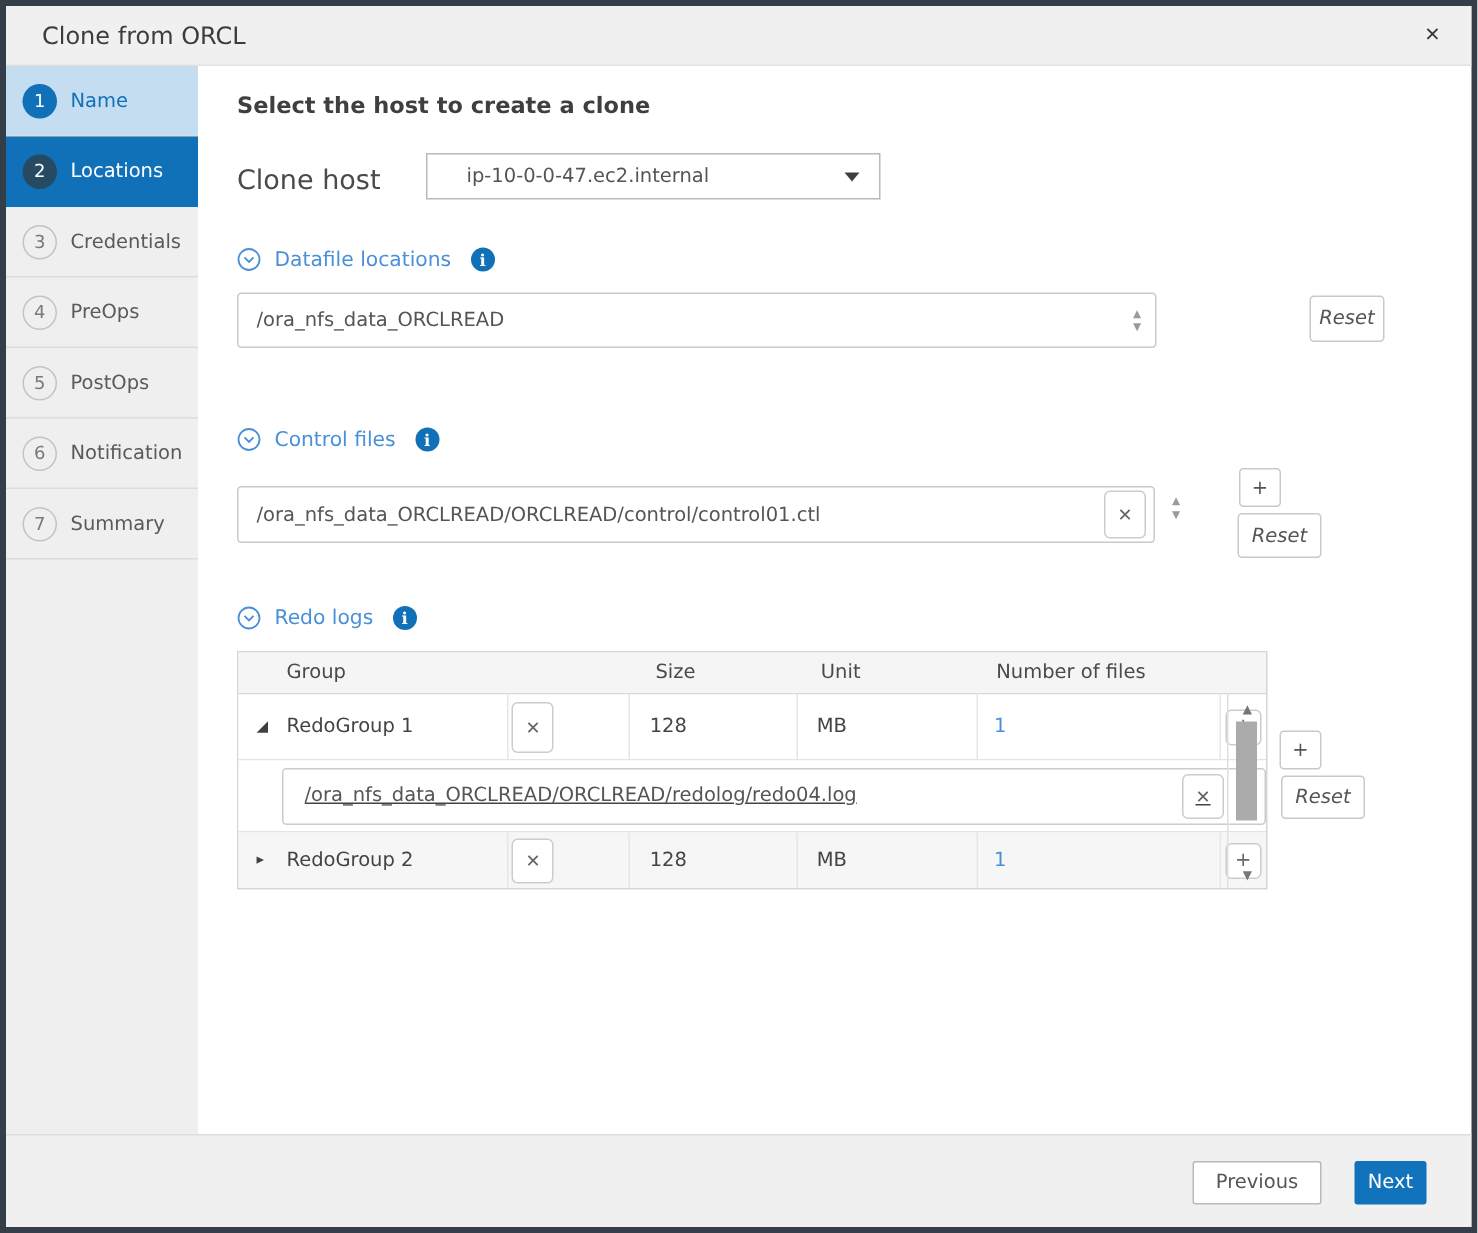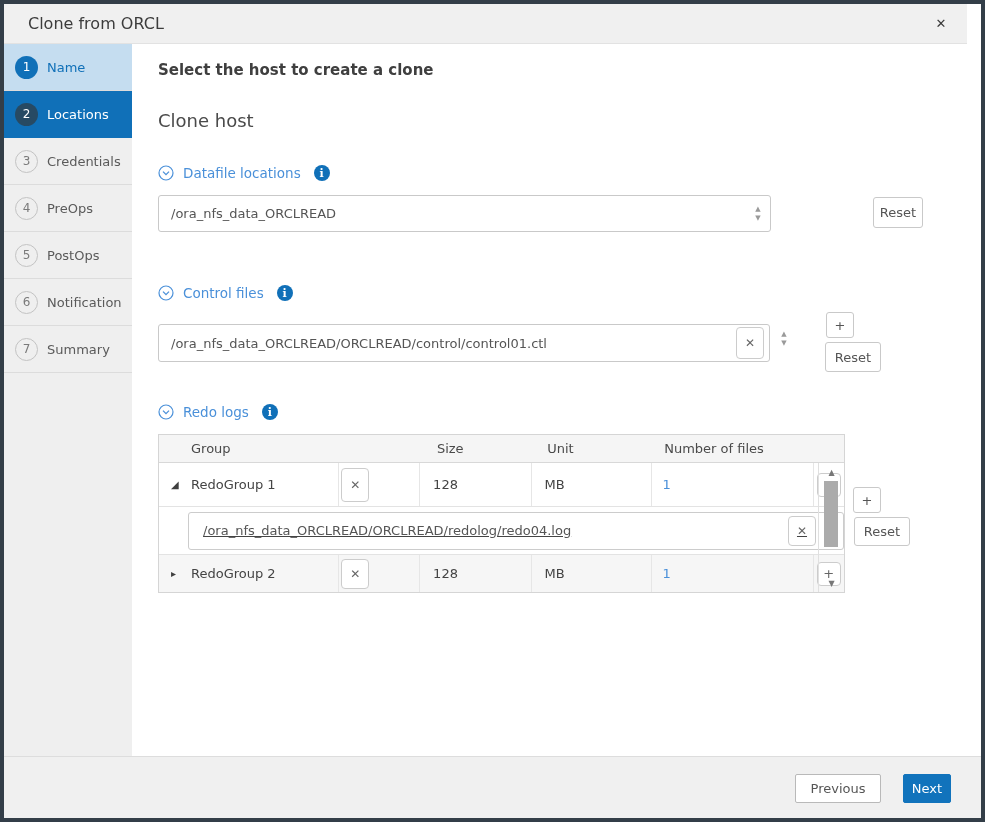--- a/index.html
+++ b/index.html
@@ -9,21 +9,21 @@
     width:985px; height:822px; position:relative;
     color:#444; font-size:13px;
   }
   .dialog {
     position:absolute; left:0; top:0; width:985px; height:822px;
     border:4px solid #333e48; background:#fff; overflow:hidden;
   }
 
   
   .titlebar {
-    position:absolute; left:0; top:0; right:14px; height:40px;
+    position:absolute; left:0; top:0; right:0; height:40px;
     background:#f0f0f0; border-bottom:1px solid #e2e2e2;
     display:flex; align-items:center; padding:0 16px 0 24px;
   }
   .titlebar .title { font-size:16px; color:#3c3c3c; }
   .titlebar .close {
     margin-left:auto; font-size:13px; color:#3a3a3a; cursor:pointer;
     width:20px; text-align:center; font-weight:bold;
   }
 
   
@@ -86,21 +86,21 @@
   .spinner span { font-size:7px; line-height:6px; color:#9a9a9a; }
 
   .btn {
     background:#fff; border:1px solid #c9c9c9; border-radius:3px; color:#555;
     font-size:13px; display:flex; align-items:center; justify-content:center; cursor:pointer;
   }
   .btn-x {
     width:28px; height:32px; border:1px solid #ccc; border-radius:4px; background:#fff;
     color:#666; font-size:12px; display:flex; align-items:center; justify-content:center; cursor:pointer;
   }
-  .pos { position:absolute; }
+  .pos { position:absolute;font-style:italic; }
 
   
   .rtable {
     position:absolute; left:154px; top:430px; width:687px;
     border:1px solid #d5d5d5; background:#fff;
   }
   .rt-row { display:flex; align-items:center; position:relative;gap:48px; }
   .rt-header { height:28px; background:#f5f5f5; border-bottom:1px solid #d8d8d8; color:#4a4a4a; }
   .rt-body-row { border-bottom:1px solid #e3e3e3; }
   .c-group { width:197px; display:flex; align-items:center; gap:10px; padding-left:12px; align-self:stretch; }
@@ -194,20 +194,24 @@
     </div>
     <div class="step step--pending">
       <span class="step-circle">7</span>
       <span>Summary</span>
     </div>
   </div>
 
   <div class="heading">Select the host to create a clone</div>
 
   <div class="clone-host-label">Clone host</div>
+  <div class="dropdown">
+    <span>ip-10-0-0-47.ec2.internal</span>
+    <span class="caret"></span>
+  </div>
 
   <div class="section-header" style="left:154px; top:161px;">
     <svg class="collapse-icon" viewBox="0 0 16 16">
       <circle cx="8" cy="8" r="7" fill="none" stroke="#4a90d9" stroke-width="1.2"></circle>
       <path d="M5 6.6 L8 9.6 L11 6.6" fill="none" stroke="#4a90d9" stroke-width="1.3"></path>
     </svg>
     <span>Datafile locations</span>
     <span class="info-icon">i</span>
   </div>
   <div class="path-box" style="left:154px; top:191px; width:613px; height:37px;">

